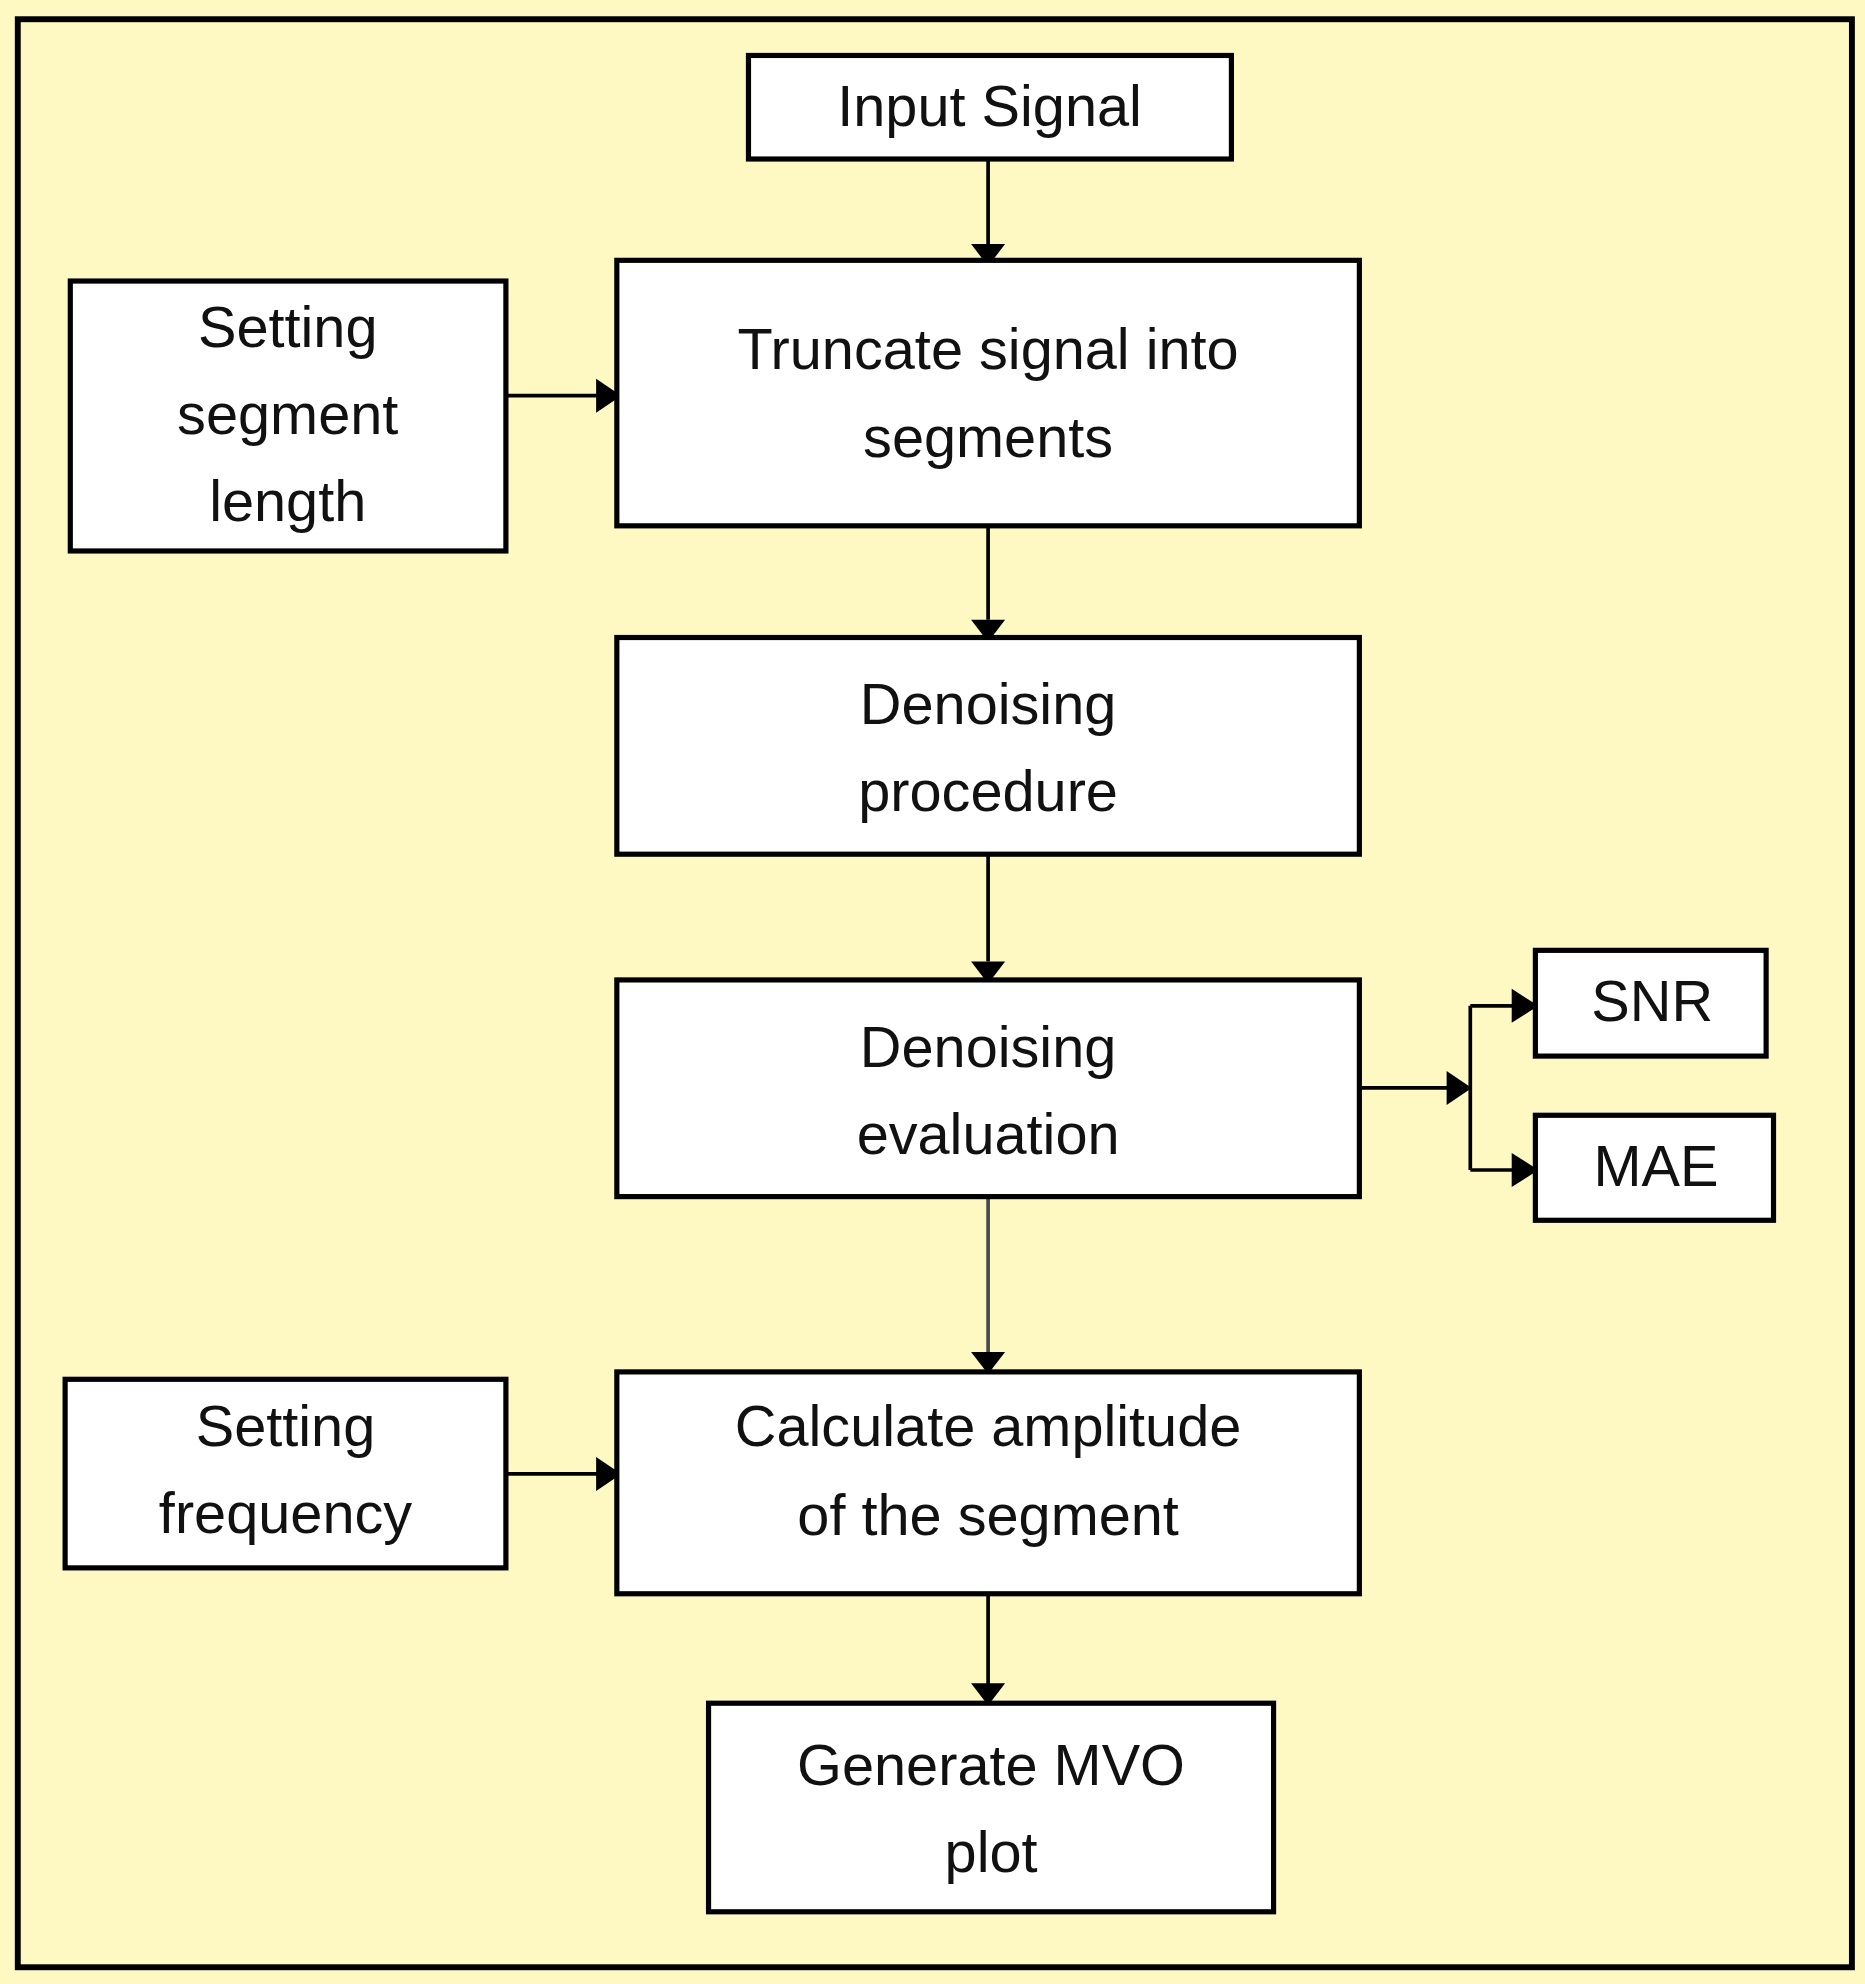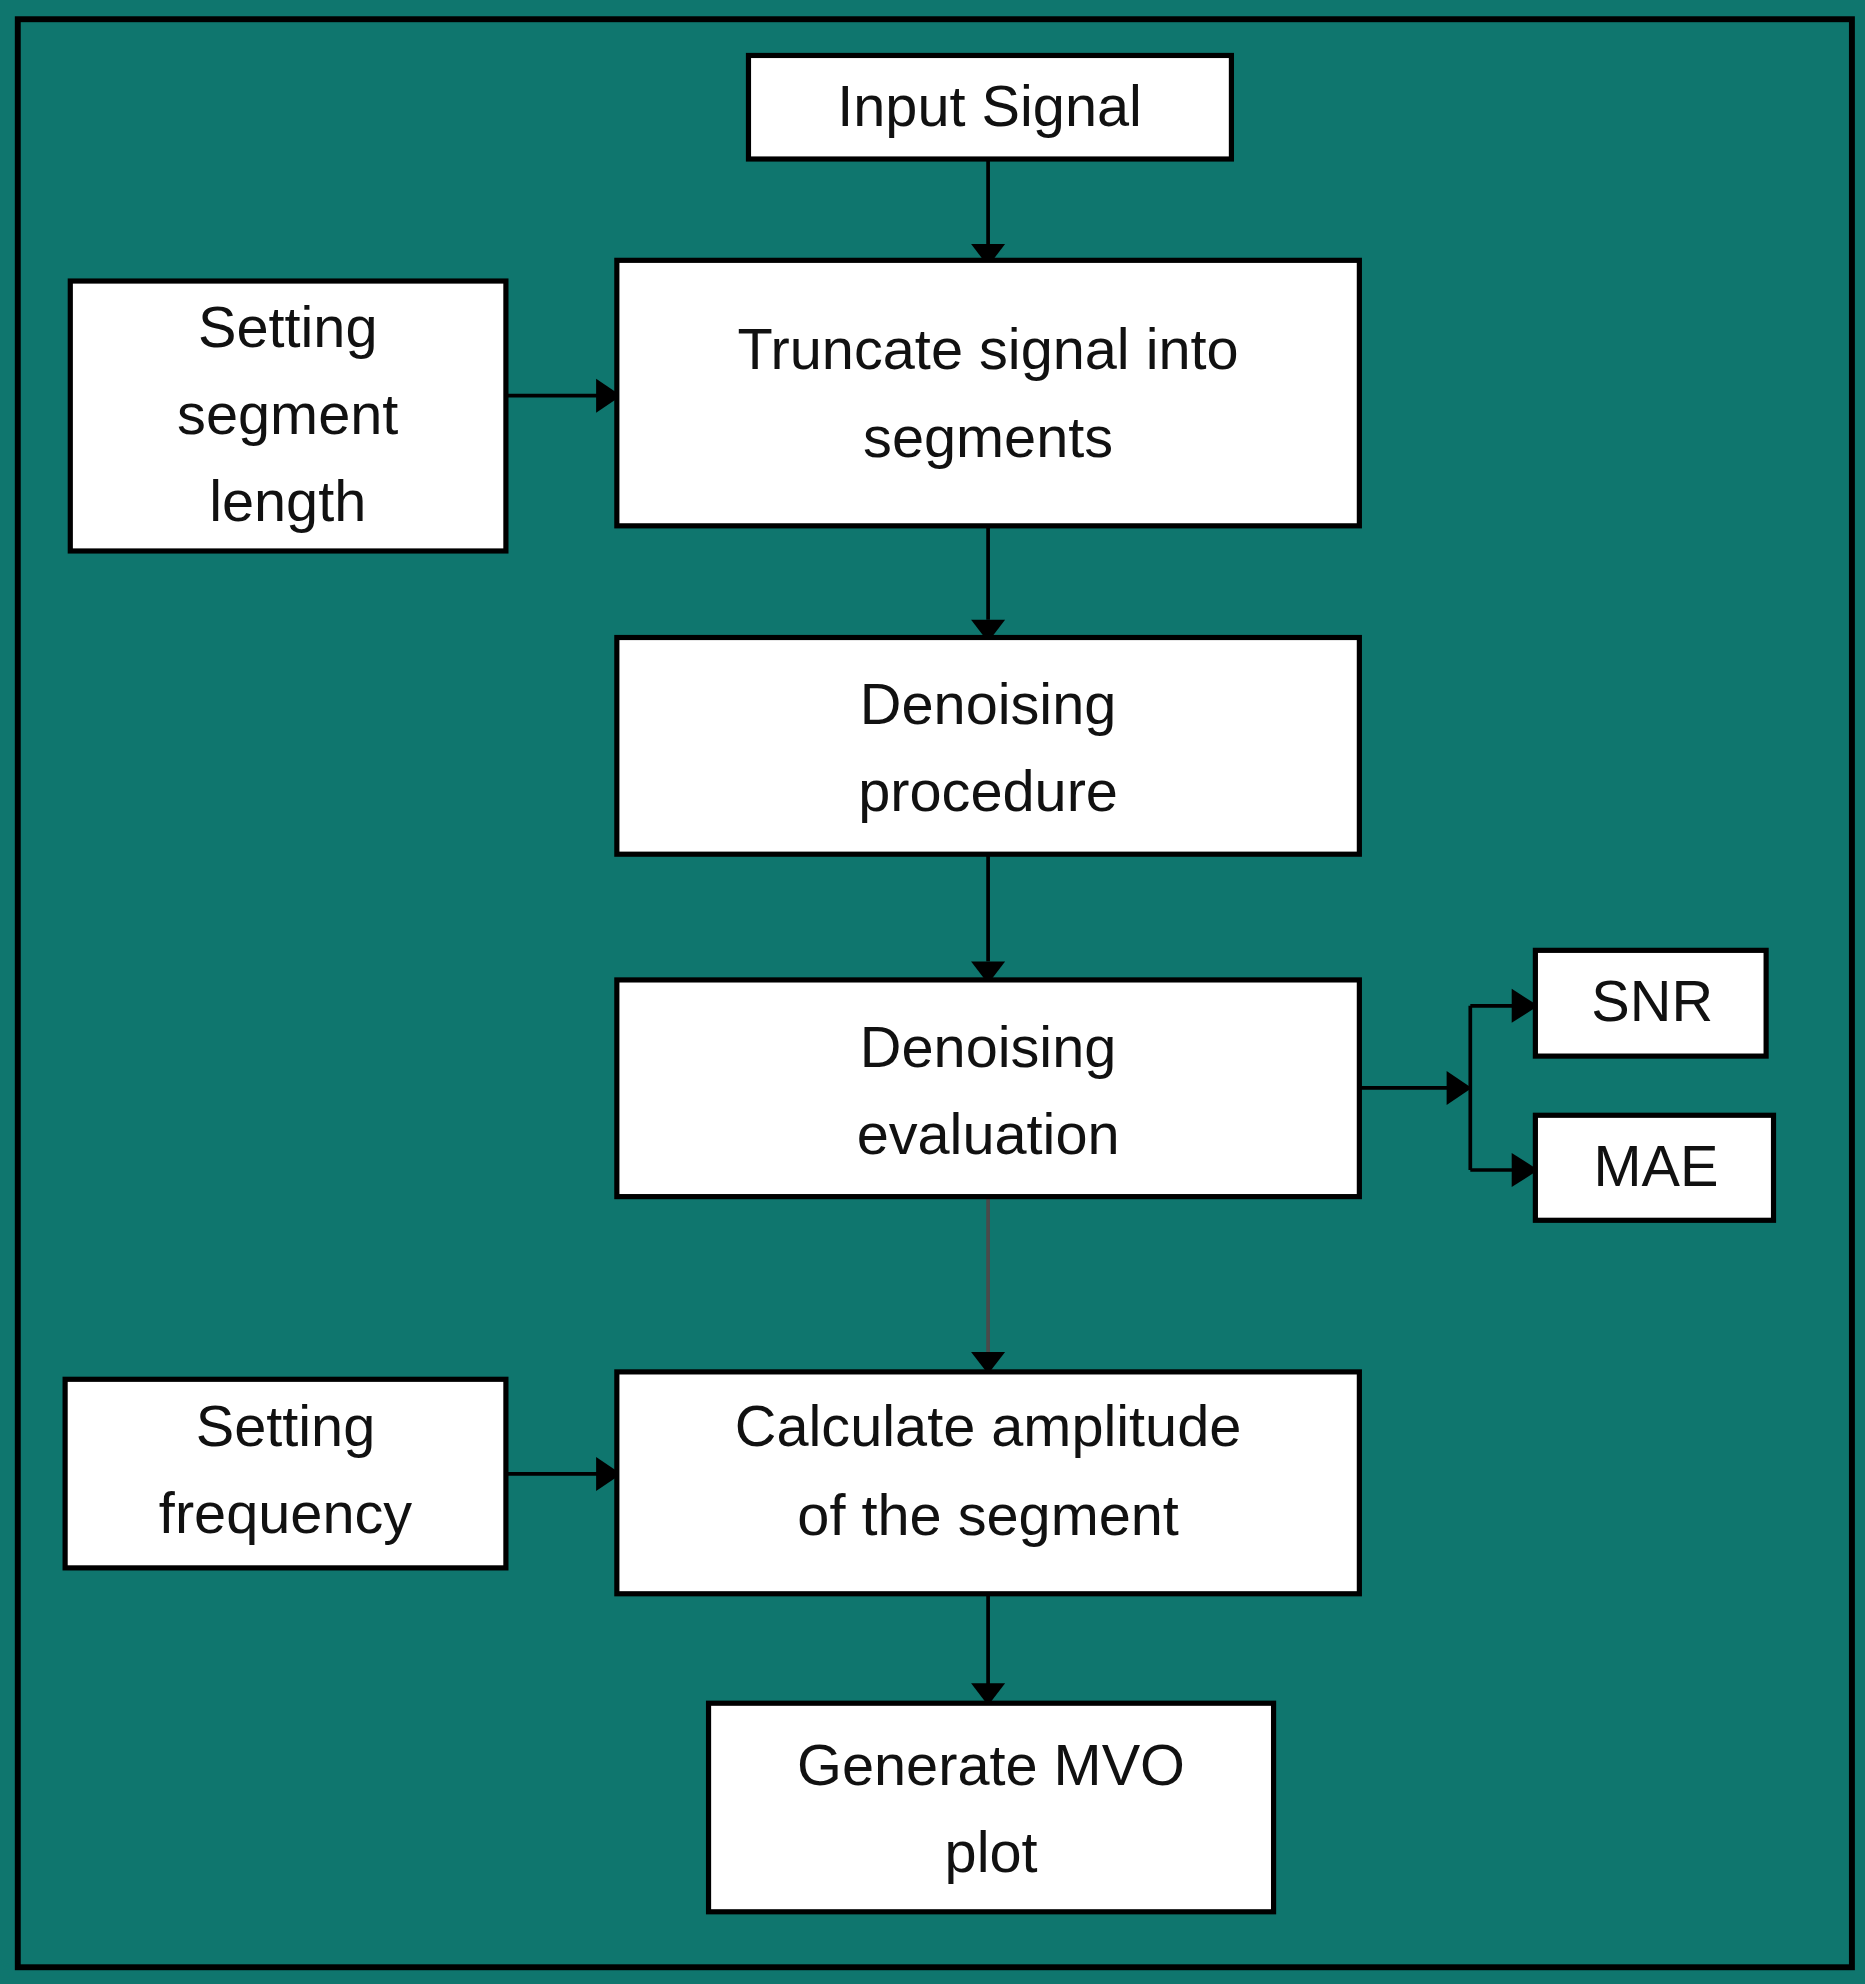--- a/index.html
+++ b/index.html
@@ -11,21 +11,21 @@
   body {
     width: 1866px;
     height: 1985px;
     font-family: "Liberation Sans", sans-serif;
     overflow: hidden;
   }
   #diagram-root {
     position: relative;
     width: 1866px;
     height: 1985px;
-    background: #0f766e;
+    background: #fef9c3;
   }
   svg#flow-svg {
     position: absolute;
     top: 0;
     left: 0;
     width: 1866px;
     height: 1985px;
     display: block;
   }
   .node-rect {

